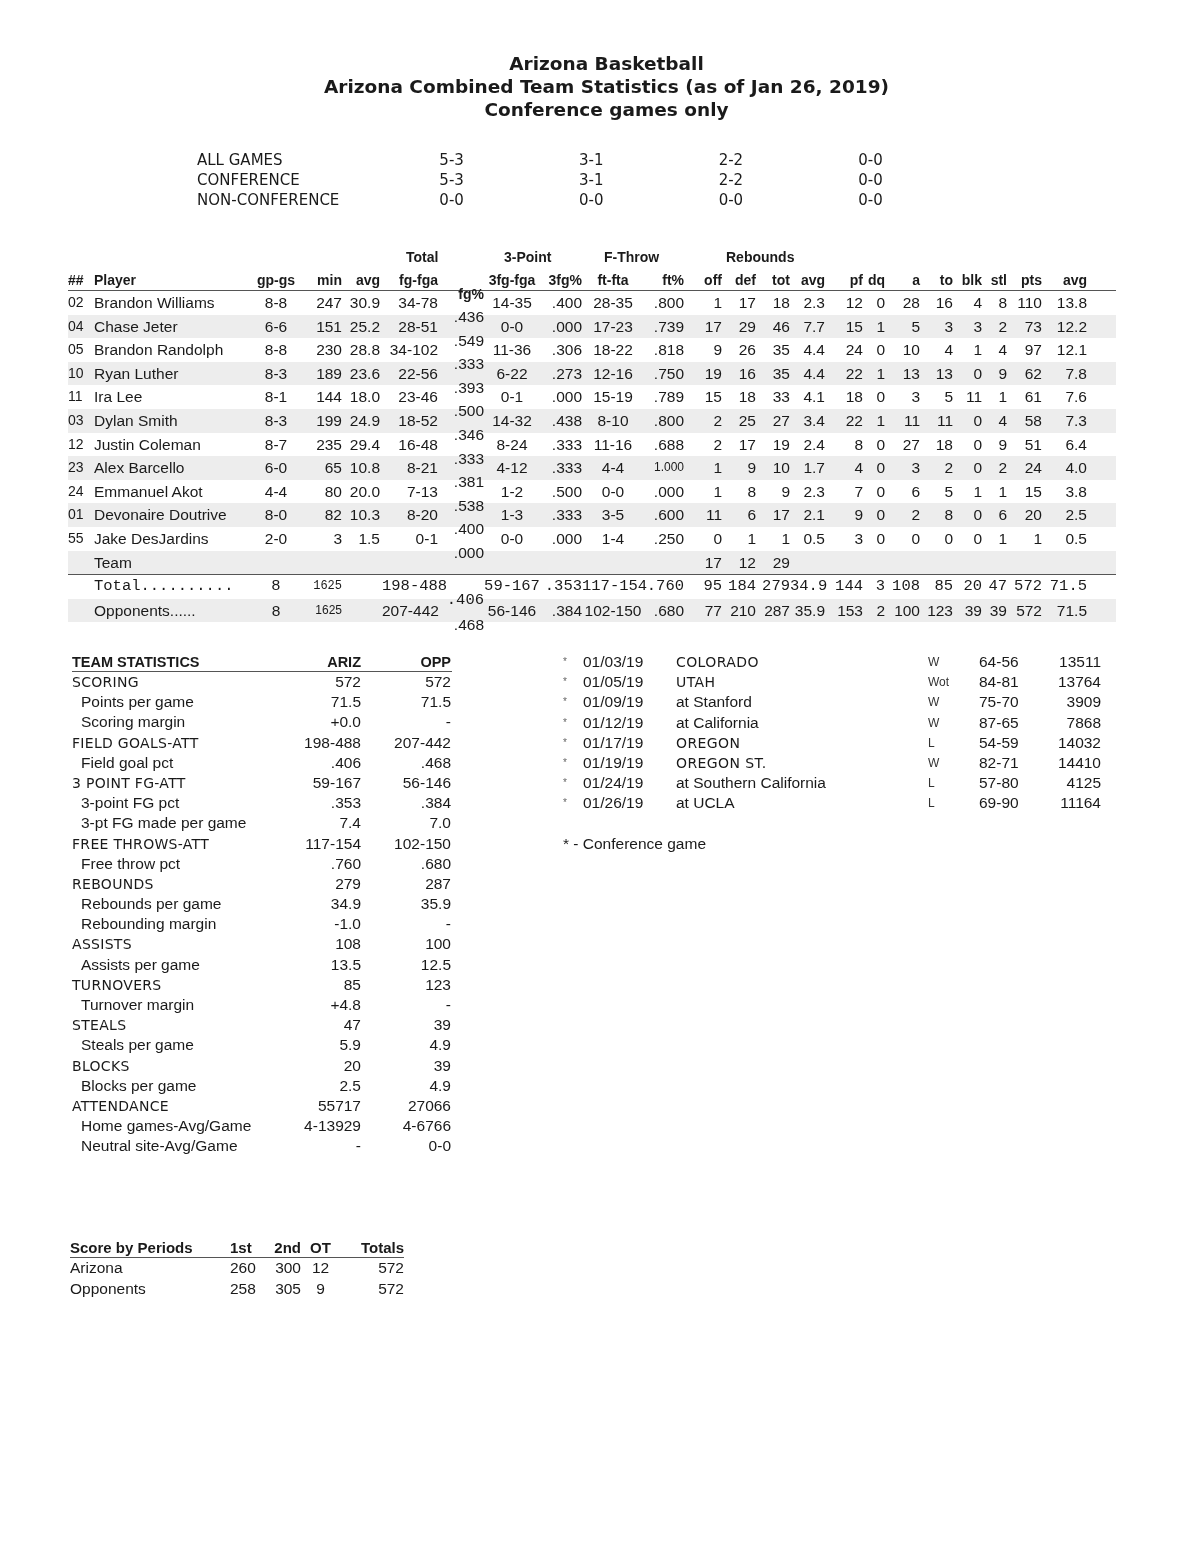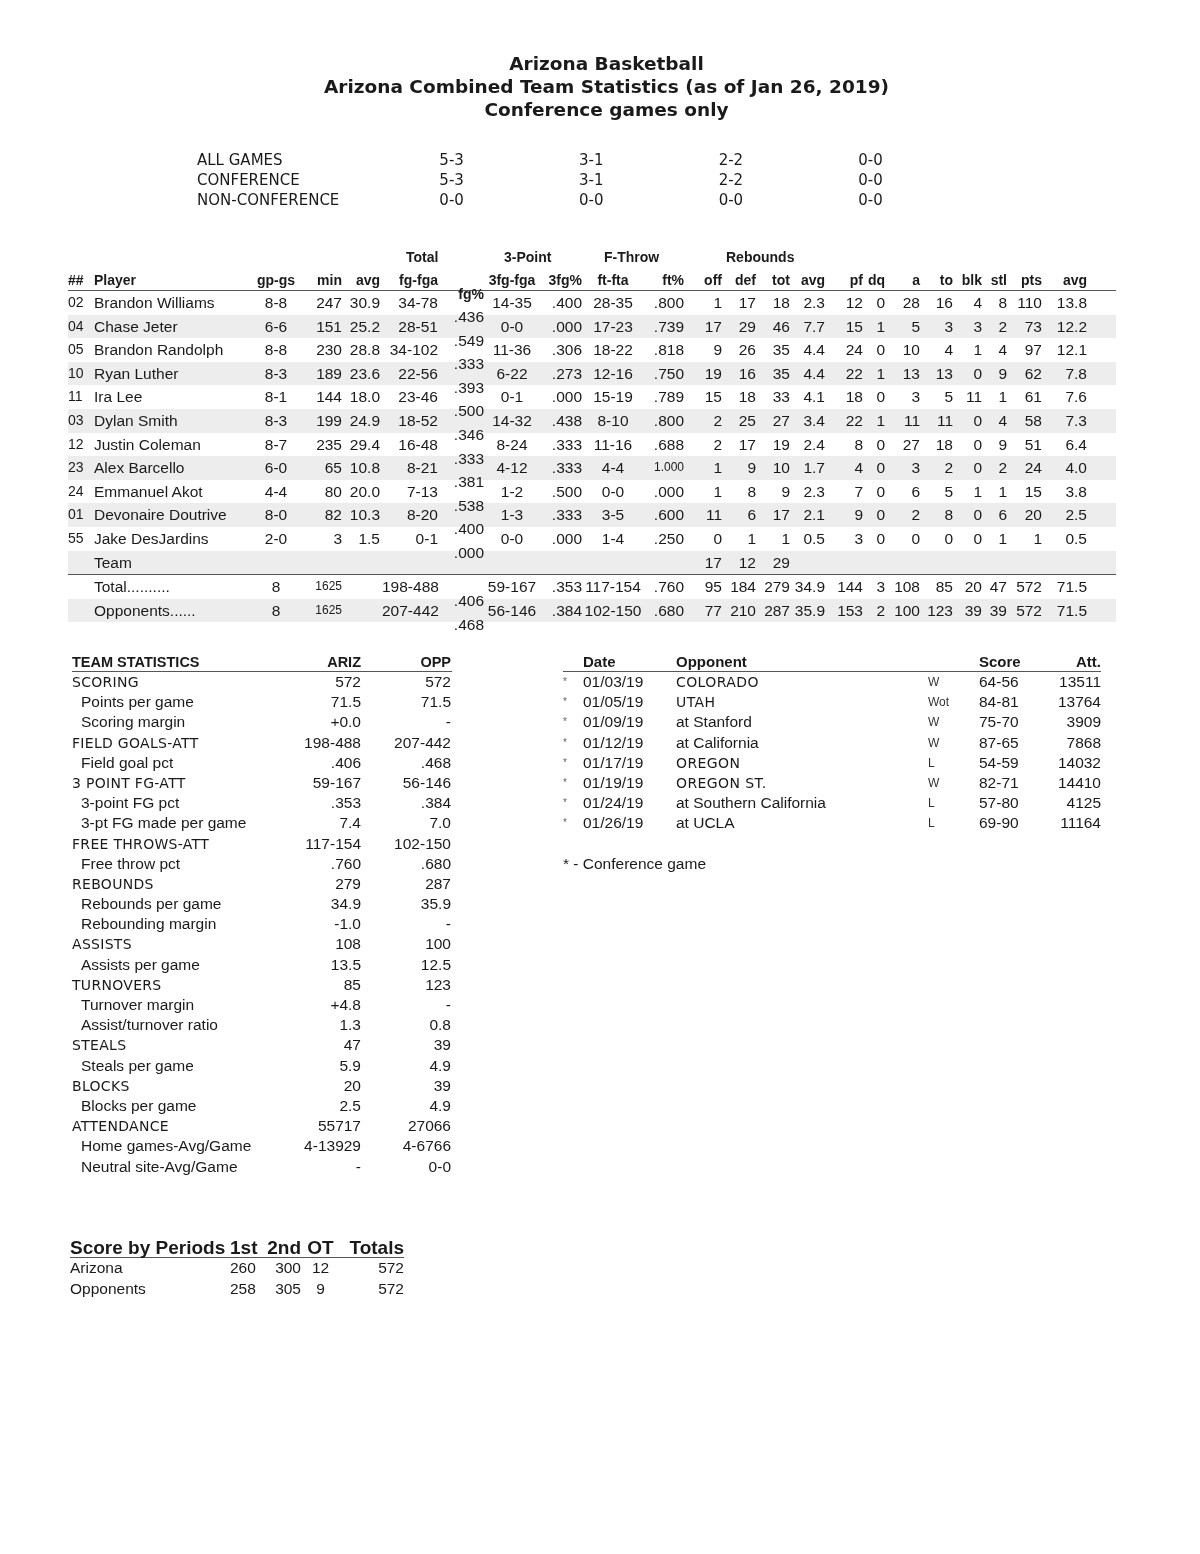--- a/index.html
+++ b/index.html
@@ -14,21 +14,21 @@
   .record .c0 { width: 198px; }
   .record .c { text-align: center; }
 
   
   .ptable { position: absolute; left: 68px; top: 247px; width: 1048px; font-family: "Liberation Sans", sans-serif; font-size: 15.5px; }
   .ptable .grp { position: relative; height: 22px; font-weight: bold; font-size: 14px; }
   .ptable .grp span { position: absolute; top: 2px; }
   .prow { display: flex; height: 23.6px; line-height: 23.6px; white-space: nowrap; }
   .prow.hdr { font-weight: bold; font-size: 14px; border-bottom: 1.5px solid #555; height: 21px; line-height: 22px; }
   .prow.alt { background: #ededed; }
-  .prow.total { border-top: 1.5px solid #555; }
+  .prow.total { border-top: 1.5px solid #555; font-family: Liberation Mono, monospace; }
   .prow span { display: inline-block; text-align: right; }
   .p-num { width: 26px; text-align: left !important; font-size: 14px; }
   .p-name { width: 162px; text-align: left !important; }
   .p-gp { width: 40px; text-align: center !important; }
   .p-min { width: 46px; }
   .p-avg { width: 38px; }
   .p-fg { width: 56px; text-align: center; padding-left: 2px; }
   .p-fgp { width: 46px; margin-top: 14px; }
   .p-3fg { width: 56px; text-align: center !important; }
   .p-3fgp { width: 42px; }
@@ -53,21 +53,21 @@
   .tstats .hdr { display: flex; font-weight: bold; font-size: 14.5px; border-bottom: 1.5px solid #555; height: 19px; line-height: 20px; }
   .tstats .row { display: flex; height: 20.2px; line-height: 20.2px; white-space: nowrap; }
   .tstats .lbl { width: 220px; }
   .tstats .row.cat .lbl { font-family: "DejaVu Sans", sans-serif; font-size: 14px; letter-spacing: 0.3px; }
   .tstats .row.sub .lbl { padding-left: 9px; width: 211px; }
   .tstats .v1 { width: 69px; text-align: right; }
   .tstats .v2 { width: 90px; text-align: right; }
 
   
   .periods { position: absolute; left: 70px; top: 1238px; width: 334px; font-family: "Liberation Sans", sans-serif; font-size: 15.5px; }
-  .periods .hdr { display: flex; font-weight: bold; font-size: 19px; border-bottom: 1.5px solid #555; height: 19px; line-height: 20px; }
+  .periods .hdr { display: flex; font-weight: bold; font-size: 15px; border-bottom: 1.5px solid #555; height: 19px; line-height: 20px; }
   .periods .row { display: flex; height: 20.5px; line-height: 20.5px; }
   .periods .lbl { width: 160px; }
   .periods .q1 { width: 32px; text-align: left; }
   .periods .q2 { width: 39px; text-align: right; }
   .periods .ot { width: 39px; text-align: center; }
   .periods .tt { width: 64px; text-align: right; }
 
   
   .sched { position: absolute; left: 563px; top: 652px; width: 538px; font-family: "Liberation Sans", sans-serif; font-size: 15.5px; }
   .sched .hdr { display: flex; font-weight: bold; font-size: 15px; border-bottom: 1.5px solid #555; height: 19px; line-height: 20px; }
@@ -587,25 +587,20 @@
       <div class="row cat">
         <span class="lbl">TURNOVERS</span>
         <span class="v1">85</span>
         <span class="v2">123</span>
       </div>
       <div class="row sub">
         <span class="lbl">Turnover margin</span>
         <span class="v1">+4.8</span>
         <span class="v2">-</span>
       </div>
-      <div class="row sub">
-        <span class="lbl">Assist/turnover ratio</span>
-        <span class="v1">1.3</span>
-        <span class="v2">0.8</span>
-      </div>
       <div class="row cat">
         <span class="lbl">STEALS</span>
         <span class="v1">47</span>
         <span class="v2">39</span>
       </div>
       <div class="row sub">
         <span class="lbl">Steals per game</span>
         <span class="v1">5.9</span>
         <span class="v2">4.9</span>
       </div>
@@ -657,27 +652,20 @@
         <span class="lbl">Opponents</span>
         <span class="q1">258</span>
         <span class="q2">305</span>
         <span class="ot">9</span>
         <span class="tt">572</span>
       </div>
     </div>
 </div>
 
 <div class="sched">
-  <div class="hdr">
-    <span class="star"></span>
-    <span class="date">Date</span>
-    <span class="opp" style="width:303px">Opponent</span>
-    <span class="score" style="width:70px">Score</span>
-    <span class="att">Att.</span>
-  </div>
   <div id="sched-rows">
       <div class="row">
         <span class="star">*</span>
         <span class="date">01/03/19</span>
         <span class="opp caps">COLORADO</span>
         <span class="res">W</span>
         <span class="score">64-56</span>
         <span class="att">13511</span>
       </div>
       <div class="row">

